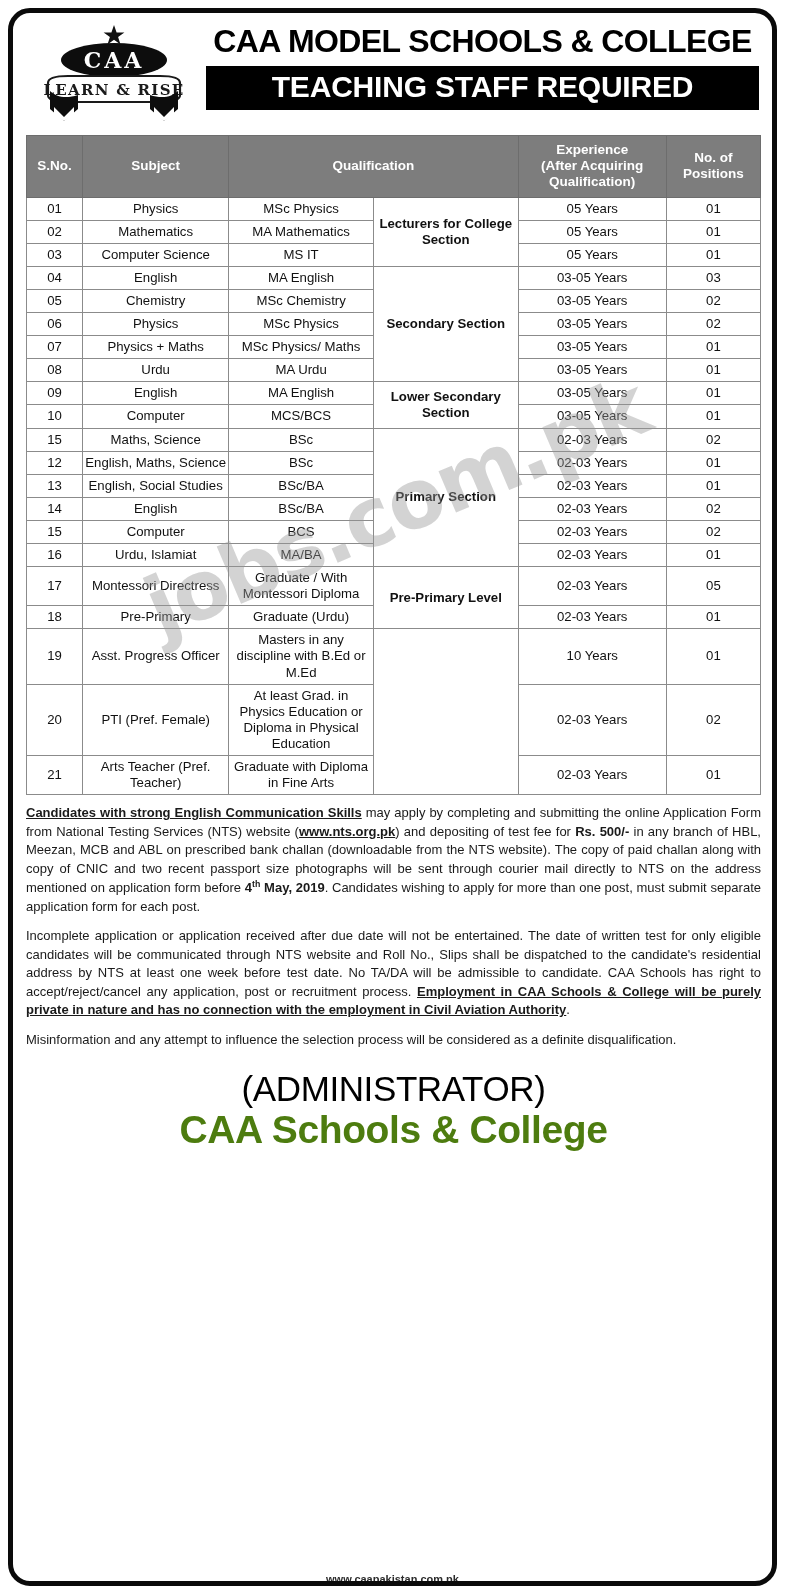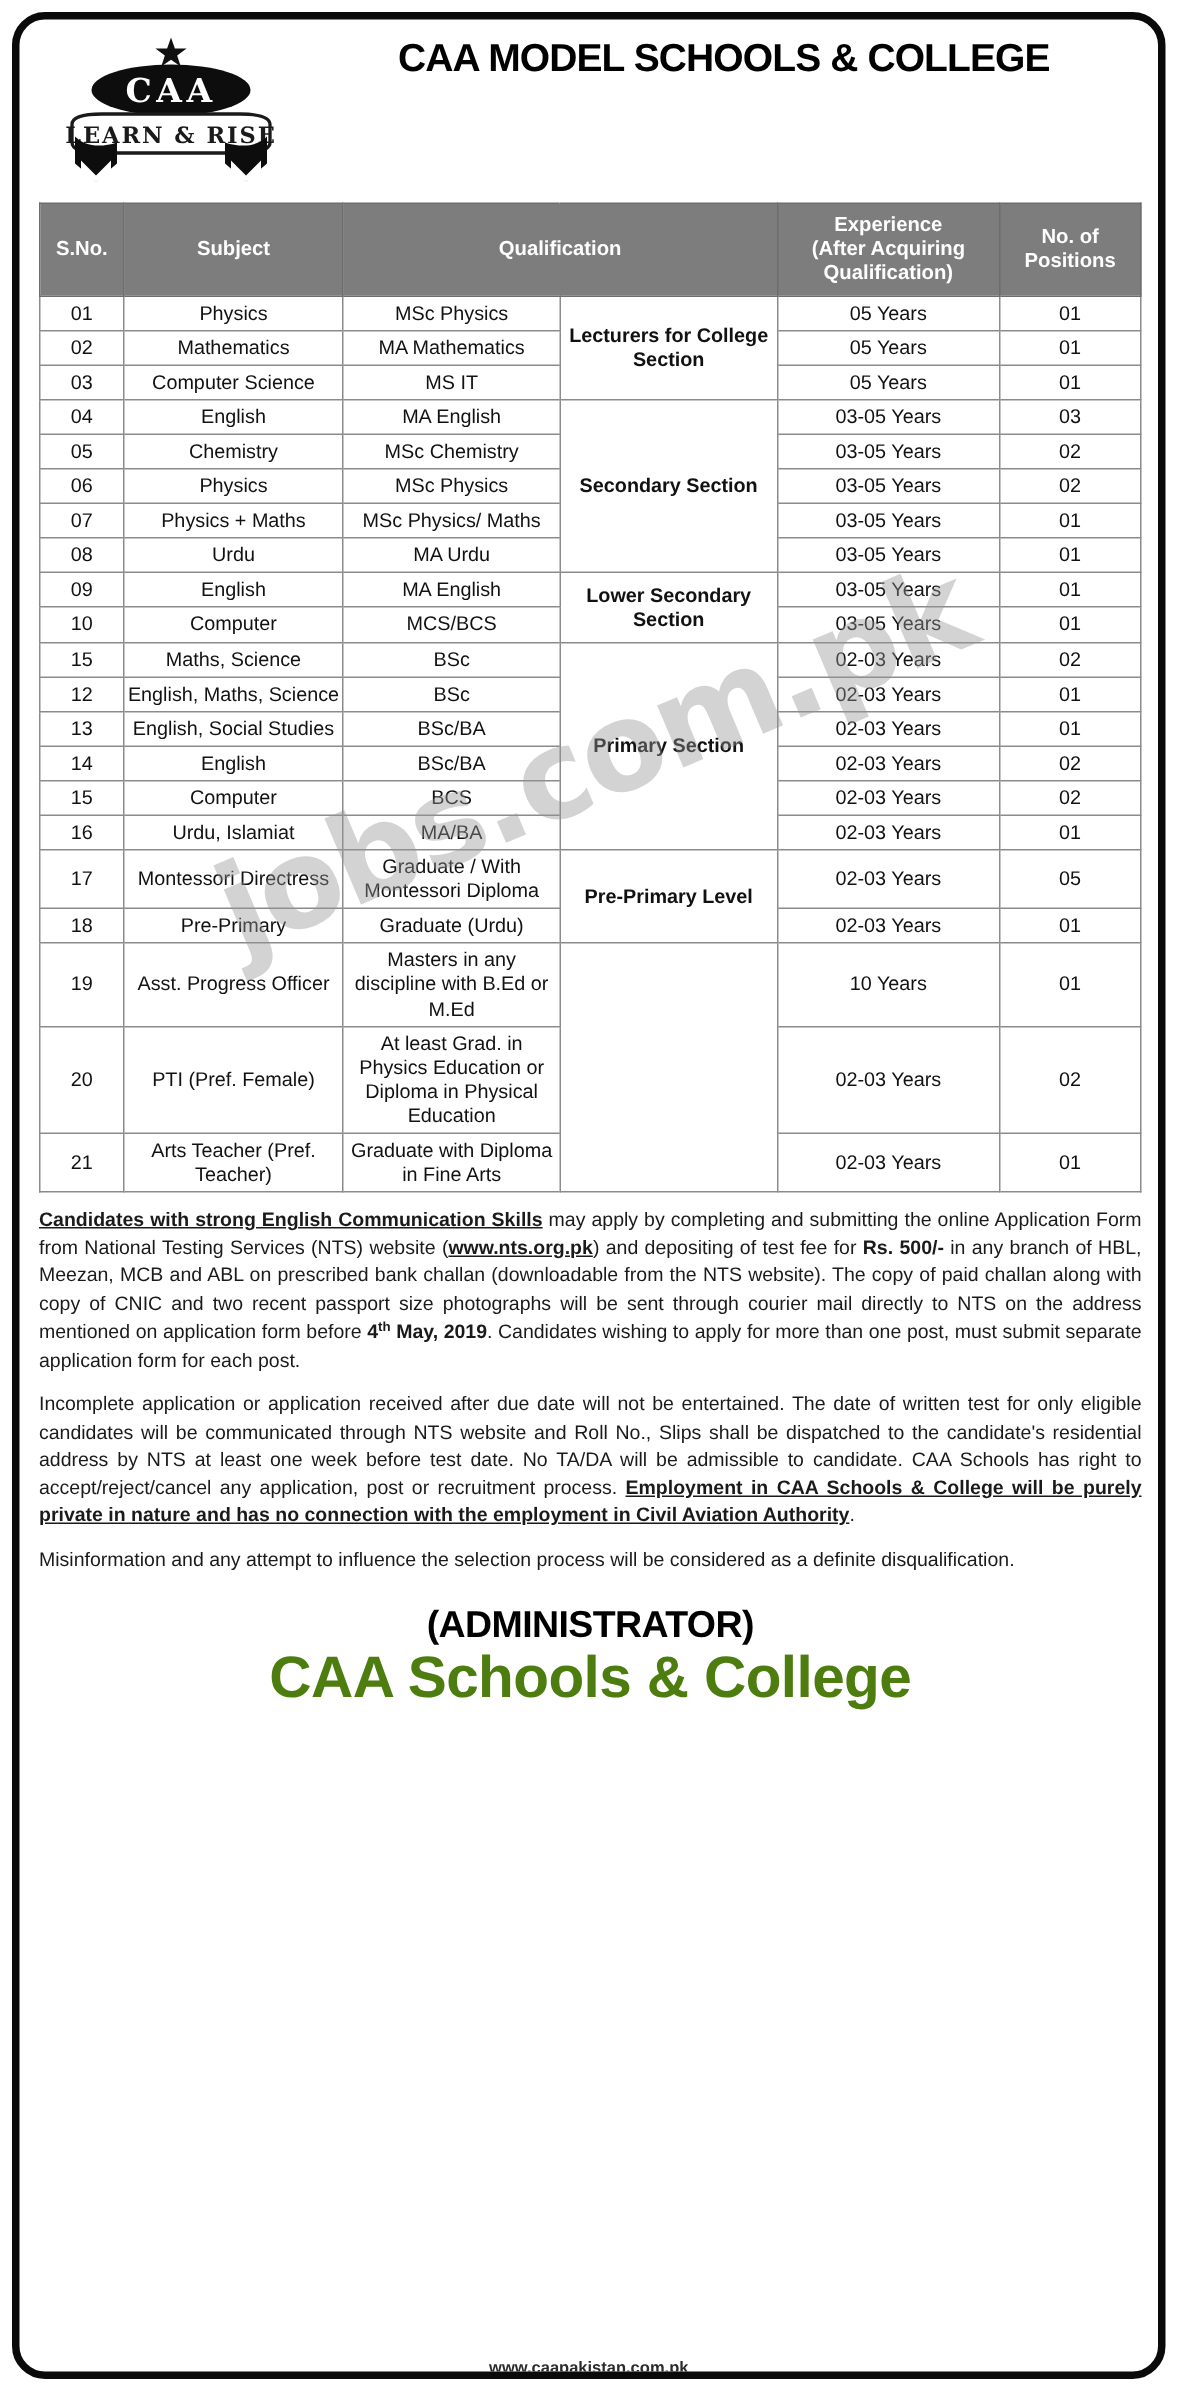--- a/index.html
+++ b/index.html
@@ -62,21 +62,21 @@
     flex: 0 0 176px;
   }
   .logo-svg { display: block; }
 
   .header-right {
     flex: 1 1 auto;
     padding-top: 4px;
     padding-left: 4px;
   }
   .org-title {
-    font-size: 26px;
+    font-size: 32px;
     font-weight: bold;
     letter-spacing: -0.6px;
     color: #000;
     text-align: center;
     line-height: 1.05;
     white-space: nowrap;
     font-family: "Liberation Sans", sans-serif;
   }
   .banner {
     margin-top: 7px;
@@ -151,22 +151,22 @@
 
   
   .footer-sign {
     width: 735px;
     text-align: center;
     margin-top: 20px;
     position: relative;
     z-index: 10;
   }
   .footer-sign .line1 {
-    font-size: 25px;
-    font-weight: bold;
+    font-size: 35px;
+    font-weight: normal;
     letter-spacing: -0.4px;
     line-height: 1.12;
     color: #000;
   }
   .footer-sign .line2 {
     font-size: 39px;
     font-weight: bold;
     letter-spacing: -0.4px;
     line-height: 1.12;
     color: #4d7c0f;
@@ -205,20 +205,21 @@
 
           <path d="M24,70 L24,88 L38,100 L52,88 L52,74 C40,78 30,76 24,70 Z" fill="#0d0d0d"></path>
           <path d="M152,70 L152,88 L138,100 L124,88 L124,74 C136,78 146,76 152,70 Z" fill="#0d0d0d"></path>
           <path d="M28,86 L38,96 L48,86 L48,94 L38,100 L28,94 Z" fill="#ffffff"></path>
           <path d="M148,86 L138,96 L128,86 L128,94 L138,100 L148,94 Z" fill="#ffffff"></path>
         </svg>
       </div>
 
       <div class="header-right">
         <div class="org-title">CAA MODEL SCHOOLS &amp; COLLEGE</div>
+        <div class="banner">TEACHING STAFF REQUIRED</div>
       </div>
     </div>
 
     <table class="jobs">
       <thead>
         <tr>
           <th class="c-sno">S.No.</th>
           <th class="c-subj">Subject</th>
           <th class="c-qual" colspan="2">Qualification</th>
           <th class="c-exp">

